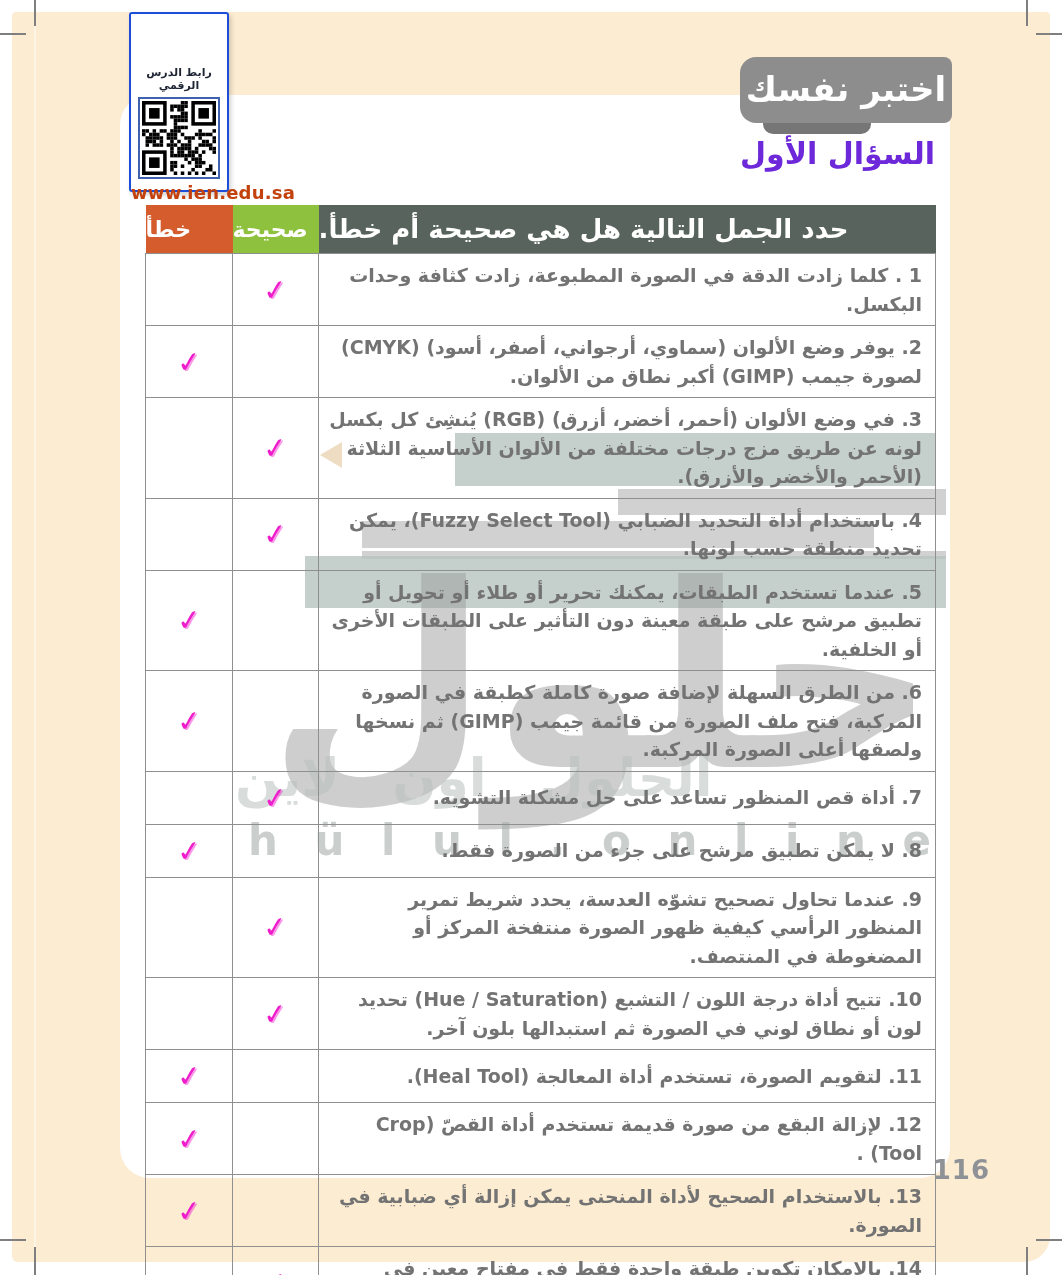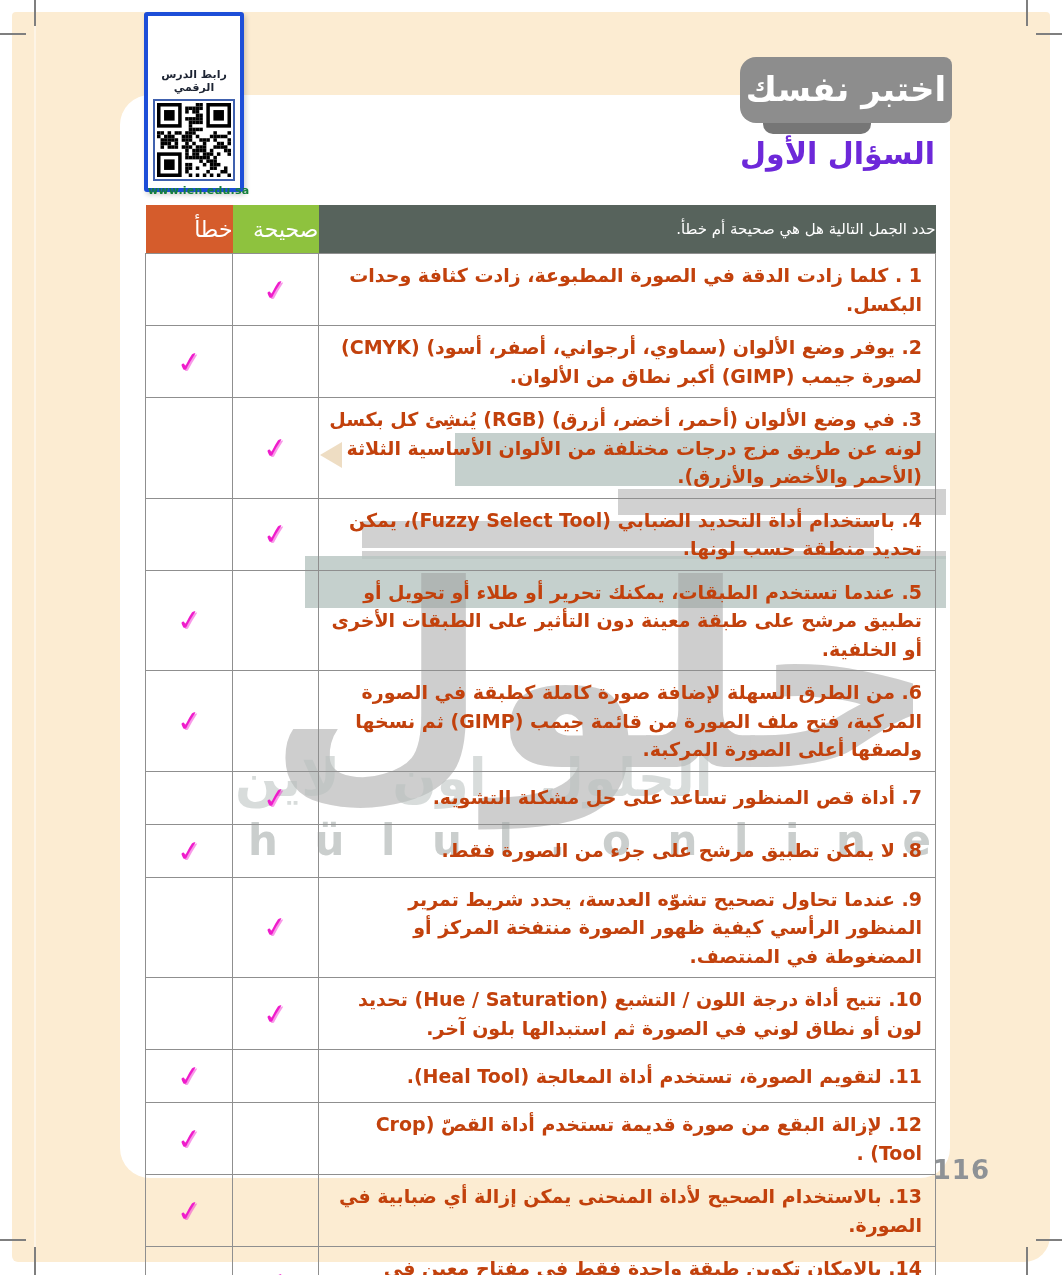--- a/index.html
+++ b/index.html
@@ -28,31 +28,31 @@
     background:var(--c-graybox,#8d8d8d);border-radius:16px 8px 8px 16px;
     color:#ffffff;font-size:34px;font-weight:bold;text-align:center;line-height:64px;
     z-index:3;
   }
   .subtitle{
     position:absolute;right:127px;top:136px;width:300px;text-align:right;
     color:#6d28d9;font-size:30px;font-weight:bold;z-index:3;
   }
   
   .qr-card{
-    position:absolute;left:144px;top:12px;width:100px;height:180px;
-    background:#ffffff;border:4px solid #1d4ed8;border-radius:3px;
+    position:absolute;left:129px;top:12px;width:100px;height:180px;
+    background:#ffffff;border:2px solid #1d4ed8;border-radius:3px;
     box-shadow:2px 3px 5px rgba(0,0,0,.18);z-index:4;text-align:center;
     box-sizing:border-box;padding-top:52px;
   }
   .qr-label{font-size:11px;font-weight:bold;color:#1d2433;}
   .qr-frame{
     display:block;width:74px;height:74px;margin:5px auto 3px auto;
     border:2px solid #4061ae;background:#fff;padding:2px;
   }
-  .qr-url{font-size:11px;font-weight:bold;color:#15803d;letter-spacing:.2px;}
+  .qr-url{font-size:18px;font-weight:bold;color:#c2410c;letter-spacing:.2px;}
   
   .wm{position:absolute;pointer-events:none;z-index:2;}
   .wm-band{background:var(--c-sage,#b7c4c0);opacity:.8;}
   .wm-bar{background:#c9c9c9;opacity:.85;}
   .wm-tri{
     width:0;height:0;border-top:13px solid transparent;border-bottom:13px solid transparent;
     border-right:22px solid #ecd9bd;background:none;opacity:.9;
   }
   .wm-big{
     left:242px;top:545px;width:720px;text-align:center;
@@ -68,32 +68,32 @@
   }
   
   table.quiz{
     position:absolute;left:145px;top:205px;width:790px;z-index:3;
     border-collapse:collapse;table-layout:fixed;direction:rtl;
   }
   table.quiz col.c-stmt{width:617px;}
   table.quiz col.c-ok{width:86px;}
   table.quiz col.c-no{width:87px;}
   table.quiz thead th{
-    height:48px;color:#ffffff;font-weight:normal;text-align:right;
+    height:48px;color:#ffffff;font-weight:bold;text-align:left;
     border:none;padding:0;
   }
-  th.h-stmt{background:var(--c-header,#57635c);font-size:15px;}
+  th.h-stmt{background:var(--c-header,#57635c);font-size:26px;}
   th.h-ok{background:var(--c-correct,#8ec23e);font-size:22px;border-right:3px solid #fff;border-left:3px solid #fff;}
   th.h-no{background:var(--c-wrong,#d55c2c);font-size:22px;}
   table.quiz tbody td{
     border:1px solid var(--c-border,#8f8f8f);background:transparent;vertical-align:middle;
   }
   td.stmt{
     padding:7px 13px 7px 8px;
-    font-size:19px;font-weight:bold;color:#c2410c;line-height:1.5;height:38px;
+    font-size:19px;font-weight:bold;color:#737373;line-height:1.5;height:38px;
   }
   td.mark{text-align:center;}
   .check{
     display:inline-block;color:var(--c-check,#ef1ccb);font-size:29px;font-weight:bold;
     transform:rotate(-6deg);text-shadow:1.5px 1.5px 0 rgba(239,28,203,.45);
   }
   
   .page-number{
     position:absolute;right:72px;top:1155px;color:#8e9296;
     font-size:26px;font-weight:bold;z-index:3;letter-spacing:1px;

